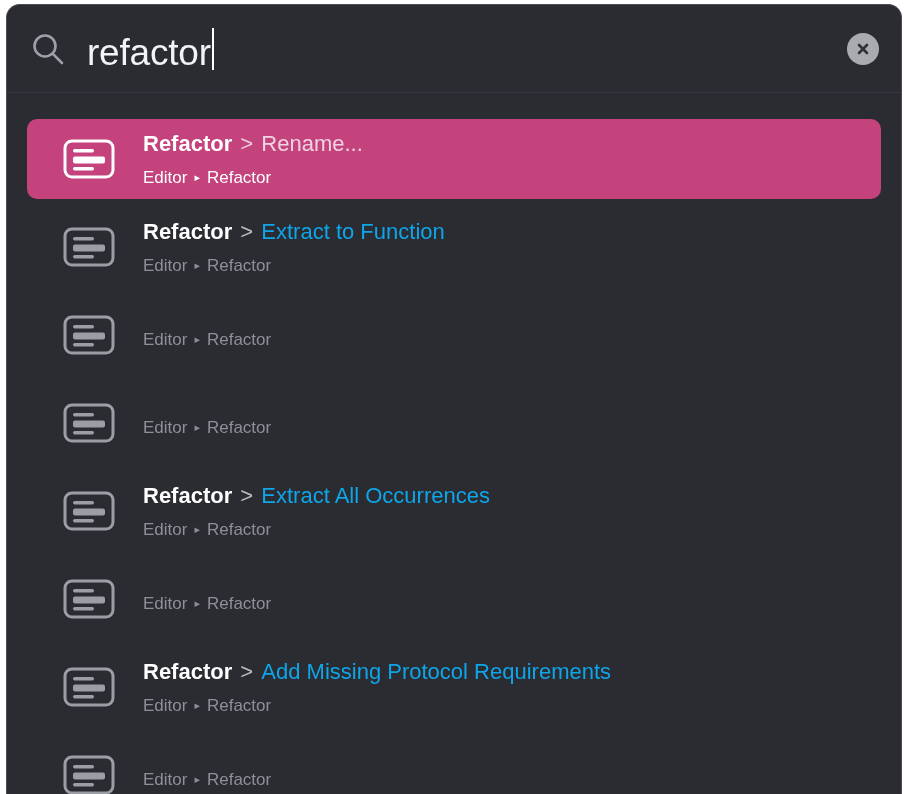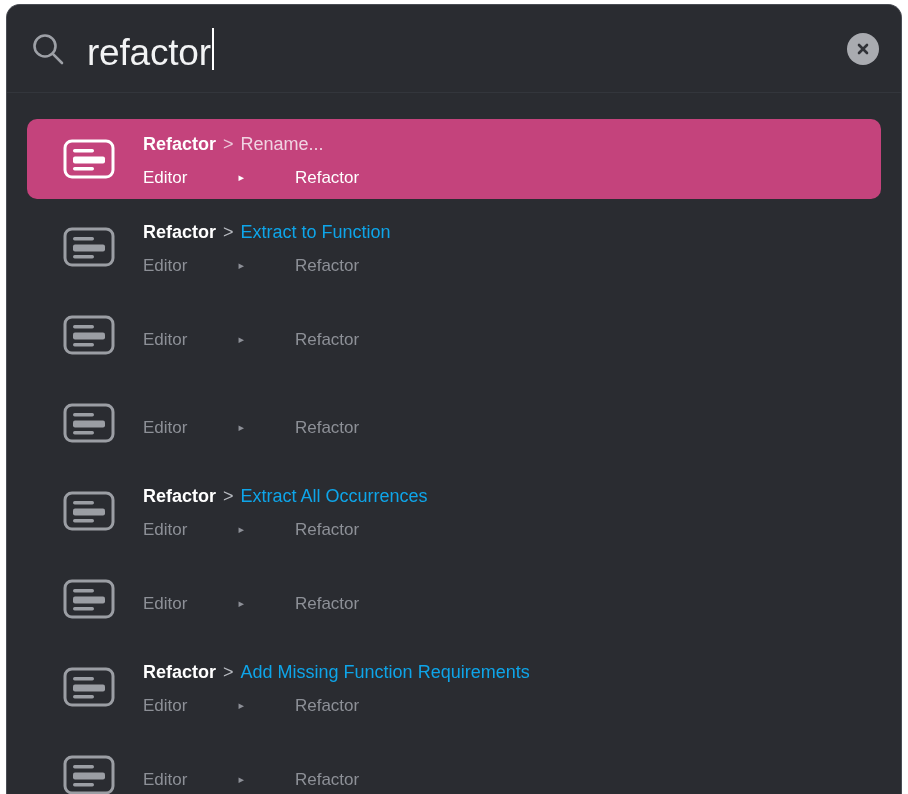--- a/index.html
+++ b/index.html
@@ -121,21 +121,21 @@
 
   .row-text {
     flex: 1 1 auto;
     min-width: 0;
     display: flex;
     flex-direction: column;
     justify-content: center;
   }
 
   .row-title {
-    font-size: 18px;
+    font-size: 22px;
     line-height: 28px;
     white-space: nowrap;
     overflow: hidden;
     text-overflow: ellipsis;
   }
 
   .row-title .t-bold {
     font-weight: bold;
     color: #ffffff;
   }
@@ -153,21 +153,20 @@
   .selected .row-title .t-sep  { color: #eccadb; }
   .selected .row-title .t-rest { color: #f0d3e2; }
 
   .row-sub {
     margin-top: 9px;
     font-size: 17px;
     line-height: 22px;
     color: #8d9097;
     white-space: nowrap;
     display: flex;
-    gap: 44px;
   }
   .row-sub .sub-arrow {
     font-size: 11px;
     padding: 0 7px;
     position: relative;
     top: -1px;
   }
   .selected .row-sub { color: #ffffff; }
   .selected .row-sub .sub-arrow { color: #ffffff; }
 </style>
@@ -305,21 +304,21 @@
       <div class="result-row">
     <svg class="row-icon" viewBox="0 0 52 40" style="color: rgb(155, 158, 164);">
       <rect x="2" y="2" width="48" height="36" rx="7" ry="7" fill="none" stroke="currentColor" stroke-width="3"></rect>
       <rect x="10" y="10" width="21" height="3.4" rx="1.7" fill="currentColor"></rect>
       <rect x="10" y="17.5" width="32" height="7" rx="2" fill="currentColor"></rect>
       <rect x="10" y="19.2" width="14" height="3.6" rx="1.8" fill="currentColor" opacity="0.45"></rect>
       <rect x="10" y="28" width="21" height="3.4" rx="1.7" fill="currentColor"></rect>
     </svg>
     <div class="row-text">
       <div class="row-title">
-        <span class="t-bold">Refactor</span><span class="t-sep"> &gt; </span><span class="t-rest">Add Missing Function Requirements</span>
+        <span class="t-bold">Refactor</span><span class="t-sep"> &gt; </span><span class="t-rest">Add Missing Protocol Requirements</span>
       </div>
       <div class="row-sub">
         <span>Editor</span>
         <span class="sub-arrow">▸</span>
         <span>Refactor</span>
       </div>
     </div>
   </div>
       <div class="result-row">
     <svg class="row-icon" viewBox="0 0 52 40" style="color: rgb(155, 158, 164);">

